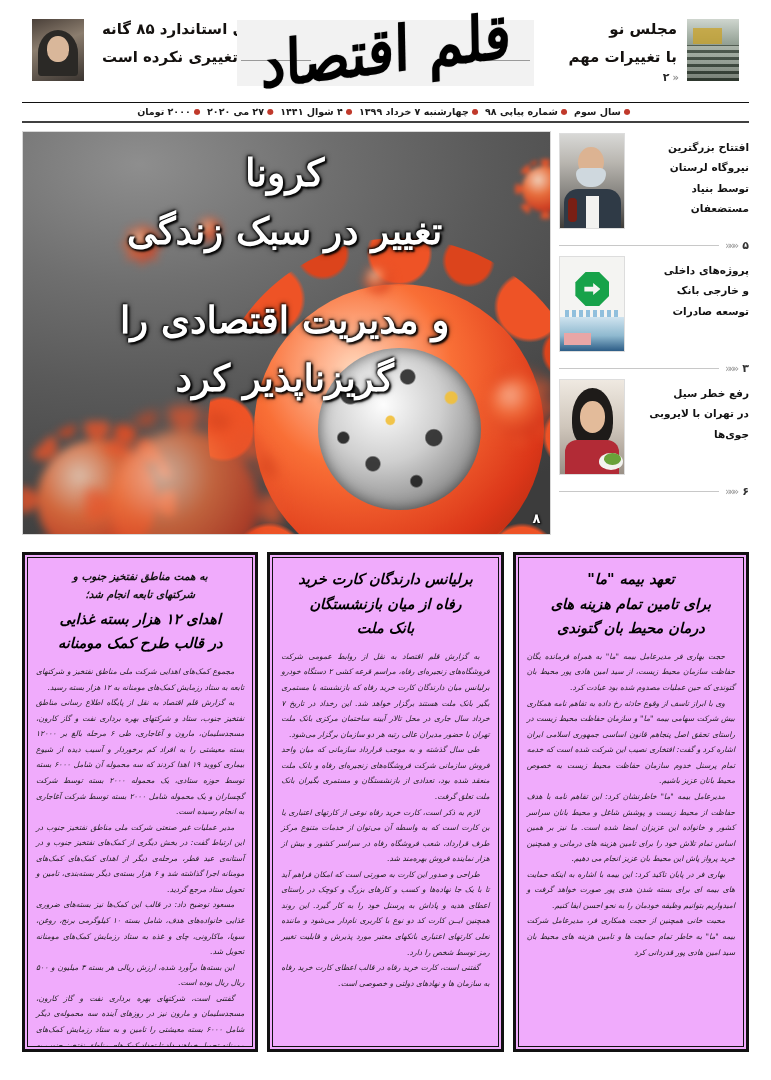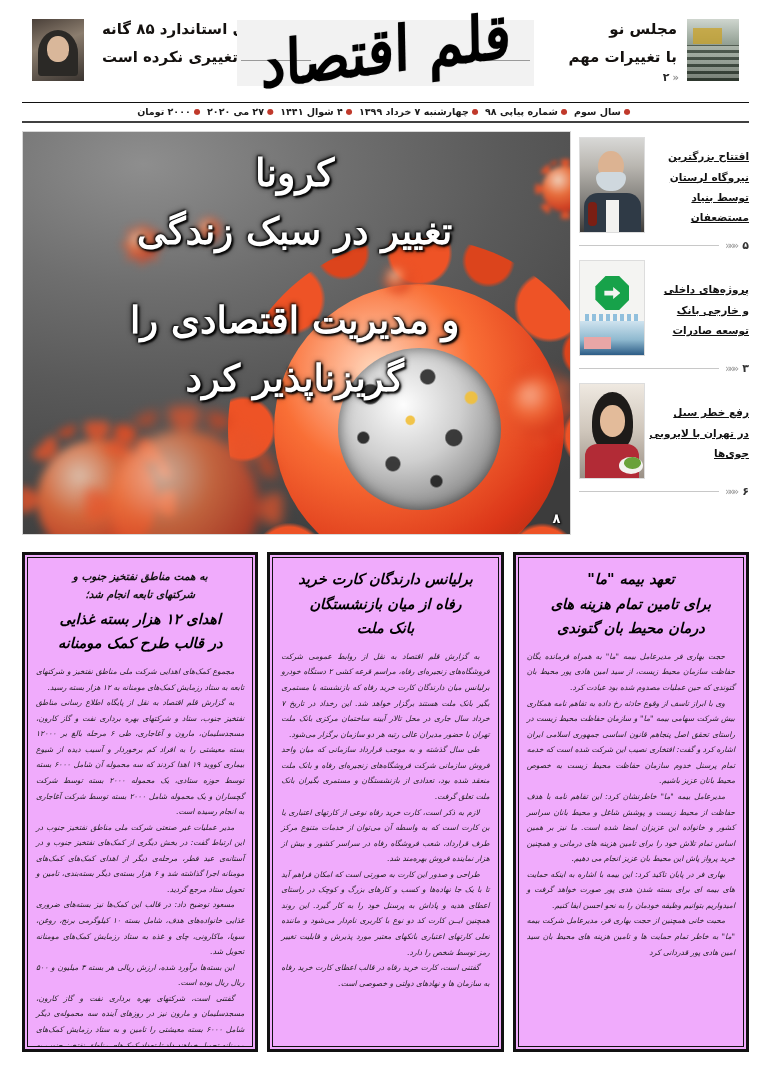--- a/index.html
+++ b/index.html
@@ -190,21 +190,21 @@
   .hero-pg {
     position:absolute; right:10px; bottom:8px; z-index:6;
     color:#fff; font-size:13px; font-weight:700;
     text-shadow: 0 0 3px #000, 1px 1px 2px #000;
   }
 
   
   .sidebar { flex:1 1 auto; display:flex; flex-direction:column; }
   .sb-item { padding-top: 2px; }
   .sb-item:not(:last-child) { margin-bottom: 2px; }
-  .sb-row { display:flex; align-items:center; gap:4px; height: 104px; text-decoration: underline; }
+  .sb-row { display:flex; align-items:flex-start; gap:24px; height: 104px; }
   .sb-txt {
     flex:1 1 auto; text-align:right; padding-top:4px;
     font-size: 10.5px; font-weight:700; line-height:1.95; color:#121212;
   }
   .sb-txt .l { display:block; white-space:nowrap; }
   .sb-photo {
     width: 66px; height: 96px; flex:0 0 auto; overflow:hidden; position:relative;
     border:1px solid #ddd;
   }
   .ph-man {
@@ -461,21 +461,21 @@
         <div class="art-hl">
           <span class="l">تعهد بیمه "ما"</span>
           <span class="l">برای تامین تمام هزینه های</span>
           <span class="l">درمان محیط بان گتوندی</span>
         </div>
         <div class="art-body">
           <p>حجت بهاری فر مدیرعامل بیمه "ما" به همراه فرمانده یگان حفاظت سازمان محیط زیست، از سید امین هادی پور محیط بان گتوندی که حین عملیات مصدوم شده بود عیادت کرد.</p>
           <p>وی با ابراز تاسف از وقوع حادثه رخ داده به تفاهم نامه همکاری بیش شرکت سهامی بیمه "ما" و سازمان حفاظت محیط زیست در راستای تحقق اصل پنجاهم قانون اساسی جمهوری اسلامی ایران اشاره کرد و گفت: افتخاری نصیب این شرکت شده است که خدمه تمام پرسنل خدوم سازمان حفاظت محیط زیست به خصوص محیط بانان عزیز باشیم.</p>
           <p>مدیرعامل بیمه "ما" خاطرنشان کرد: این تفاهم نامه با هدف حفاظت از محیط زیست و پوشش شاغل و محیط بانان سراسر کشور و خانواده این عزیزان امضا شده است. ما نیز بر همین اساس تمام تلاش خود را برای تامین هزینه های درمانی و همچنین خرید پرواز پاش این محیط بان عزیز انجام می دهیم.</p>
           <p>بهاری فر در پایان تاکید کرد: این بیمه با اشاره به اینکه حمایت های بیمه ای برای بسته شدن هدی پور صورت خواهد گرفت و امیدواریم بتوانیم وظیفه خودمان را به نحو احسن ایفا کنیم.</p>
-          <p>محبت خانی همچنین از حجت بهاری فر، مدیرعامل شرکت بیمه "ما" به خاطر تمام حمایت ها و تامین هزینه های محیط بان سید امین هادی پور قدردانی کرد</p>
+          <p>محبت خانی همچنین از حجت همکاری فر، مدیرعامل شرکت بیمه "ما" به خاطر تمام حمایت ها و تامین هزینه های محیط بان سید امین هادی پور قدردانی کرد</p>
         </div>
       </div>
     </div>
 
     <div class="col">
       <div class="col-in">
         <div class="art-hl">
           <span class="l">برلیانس دارندگان کارت خرید</span>
           <span class="l">رفاه از میان بازنشستگان</span>
           <span class="l">بانک ملت</span>

